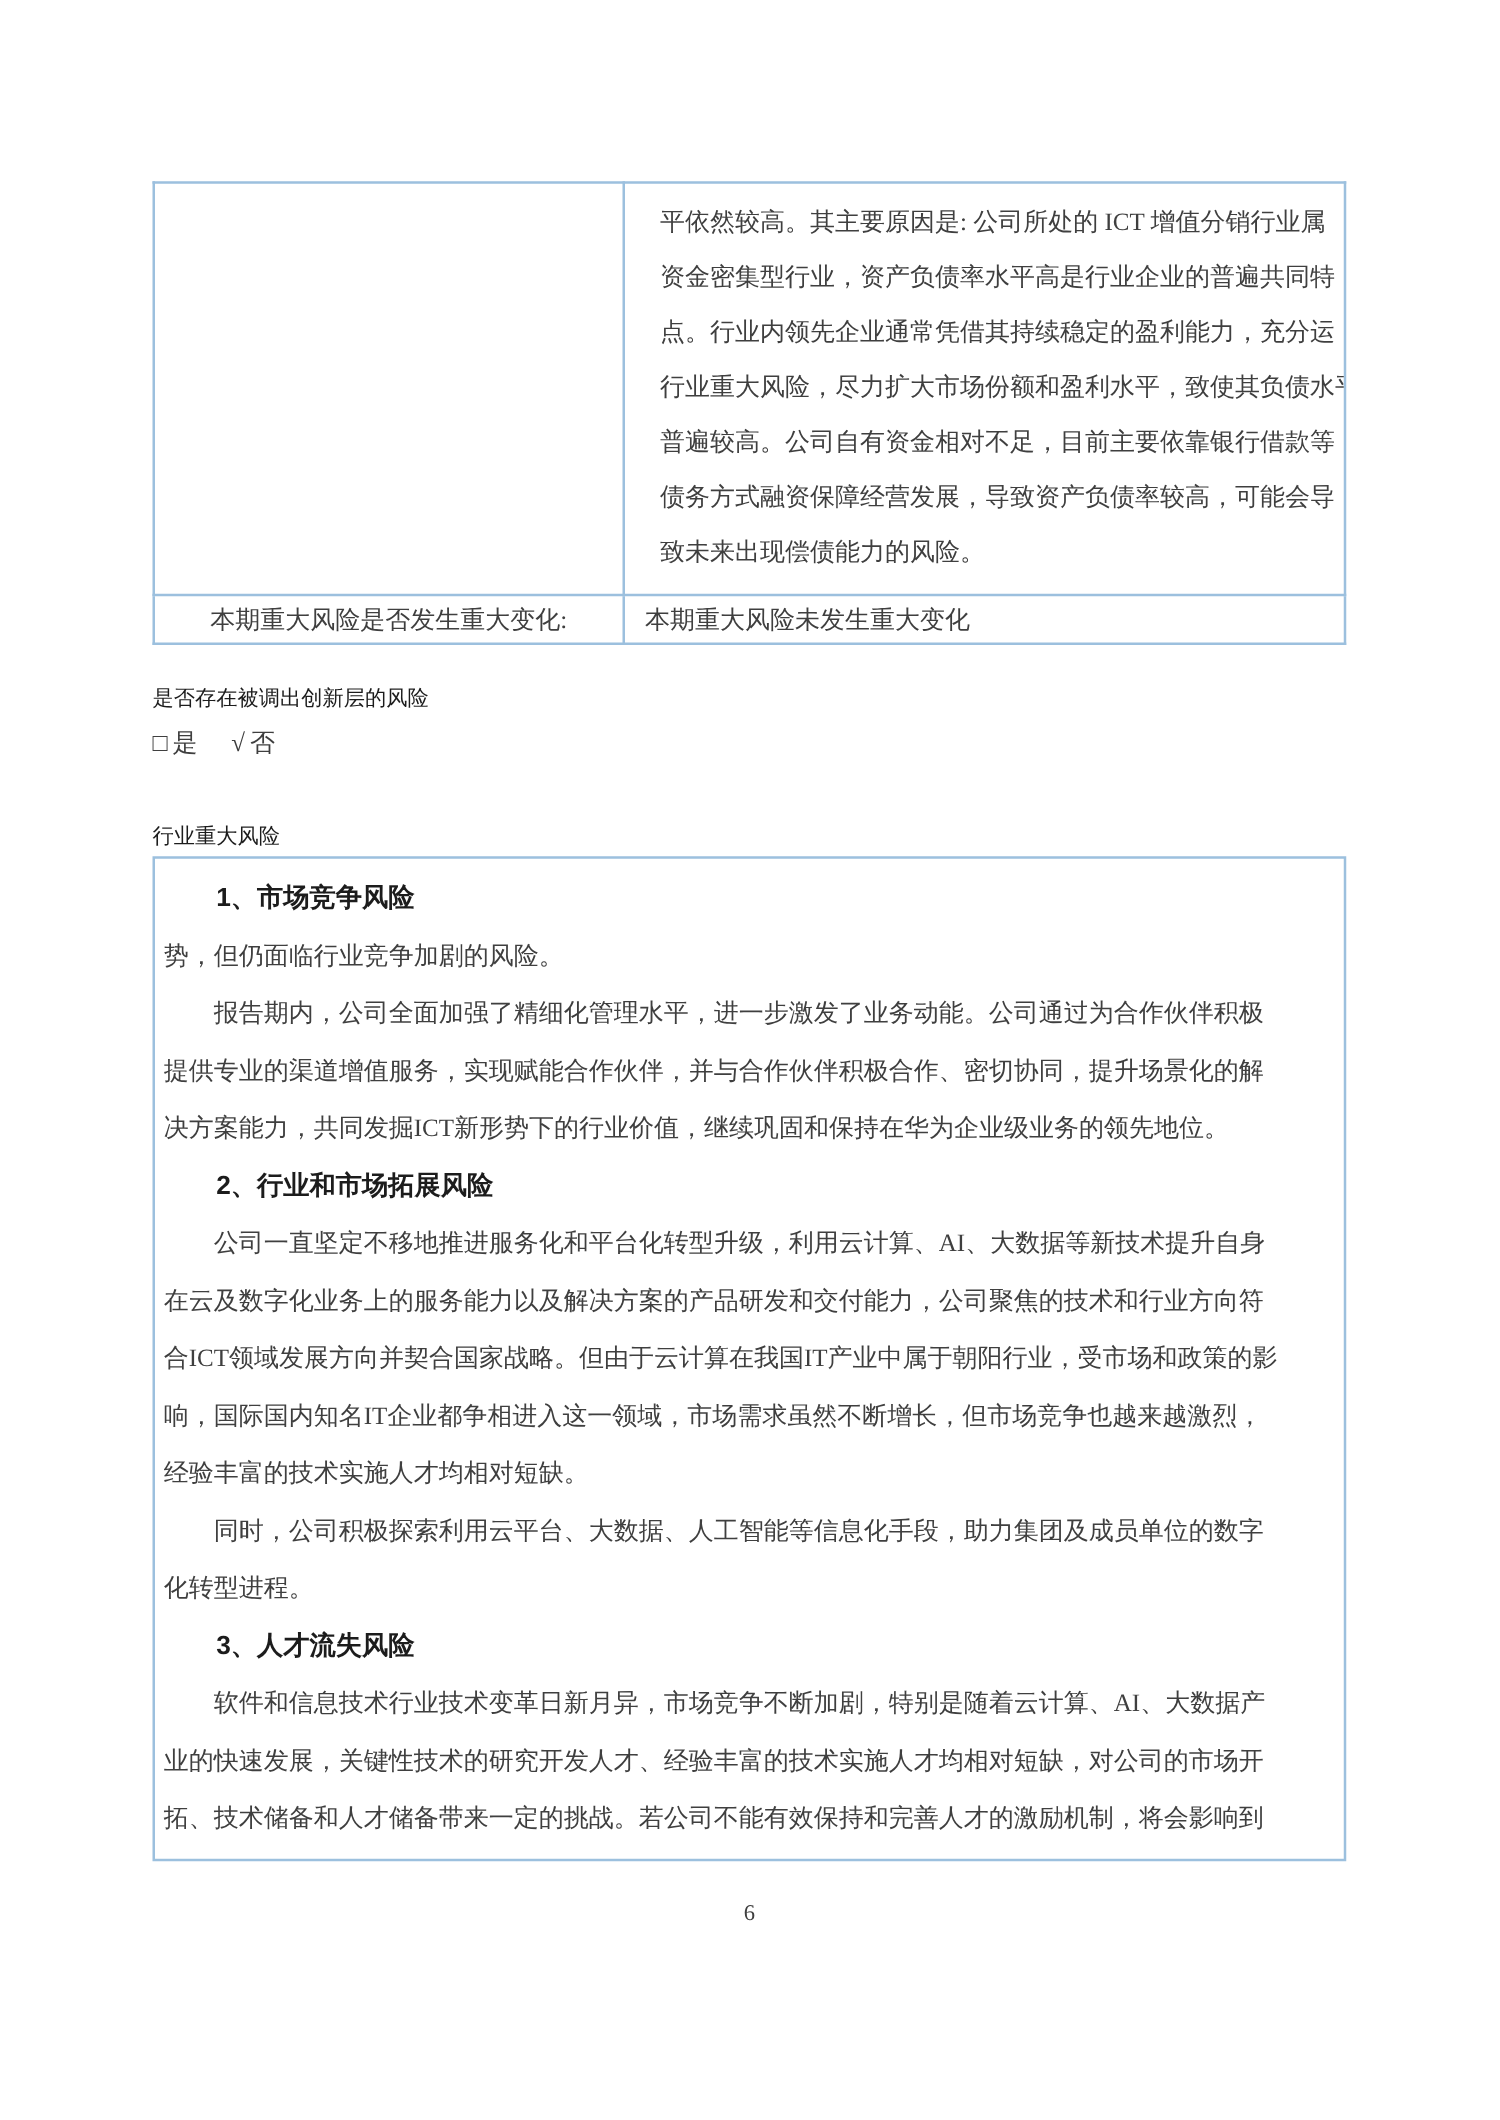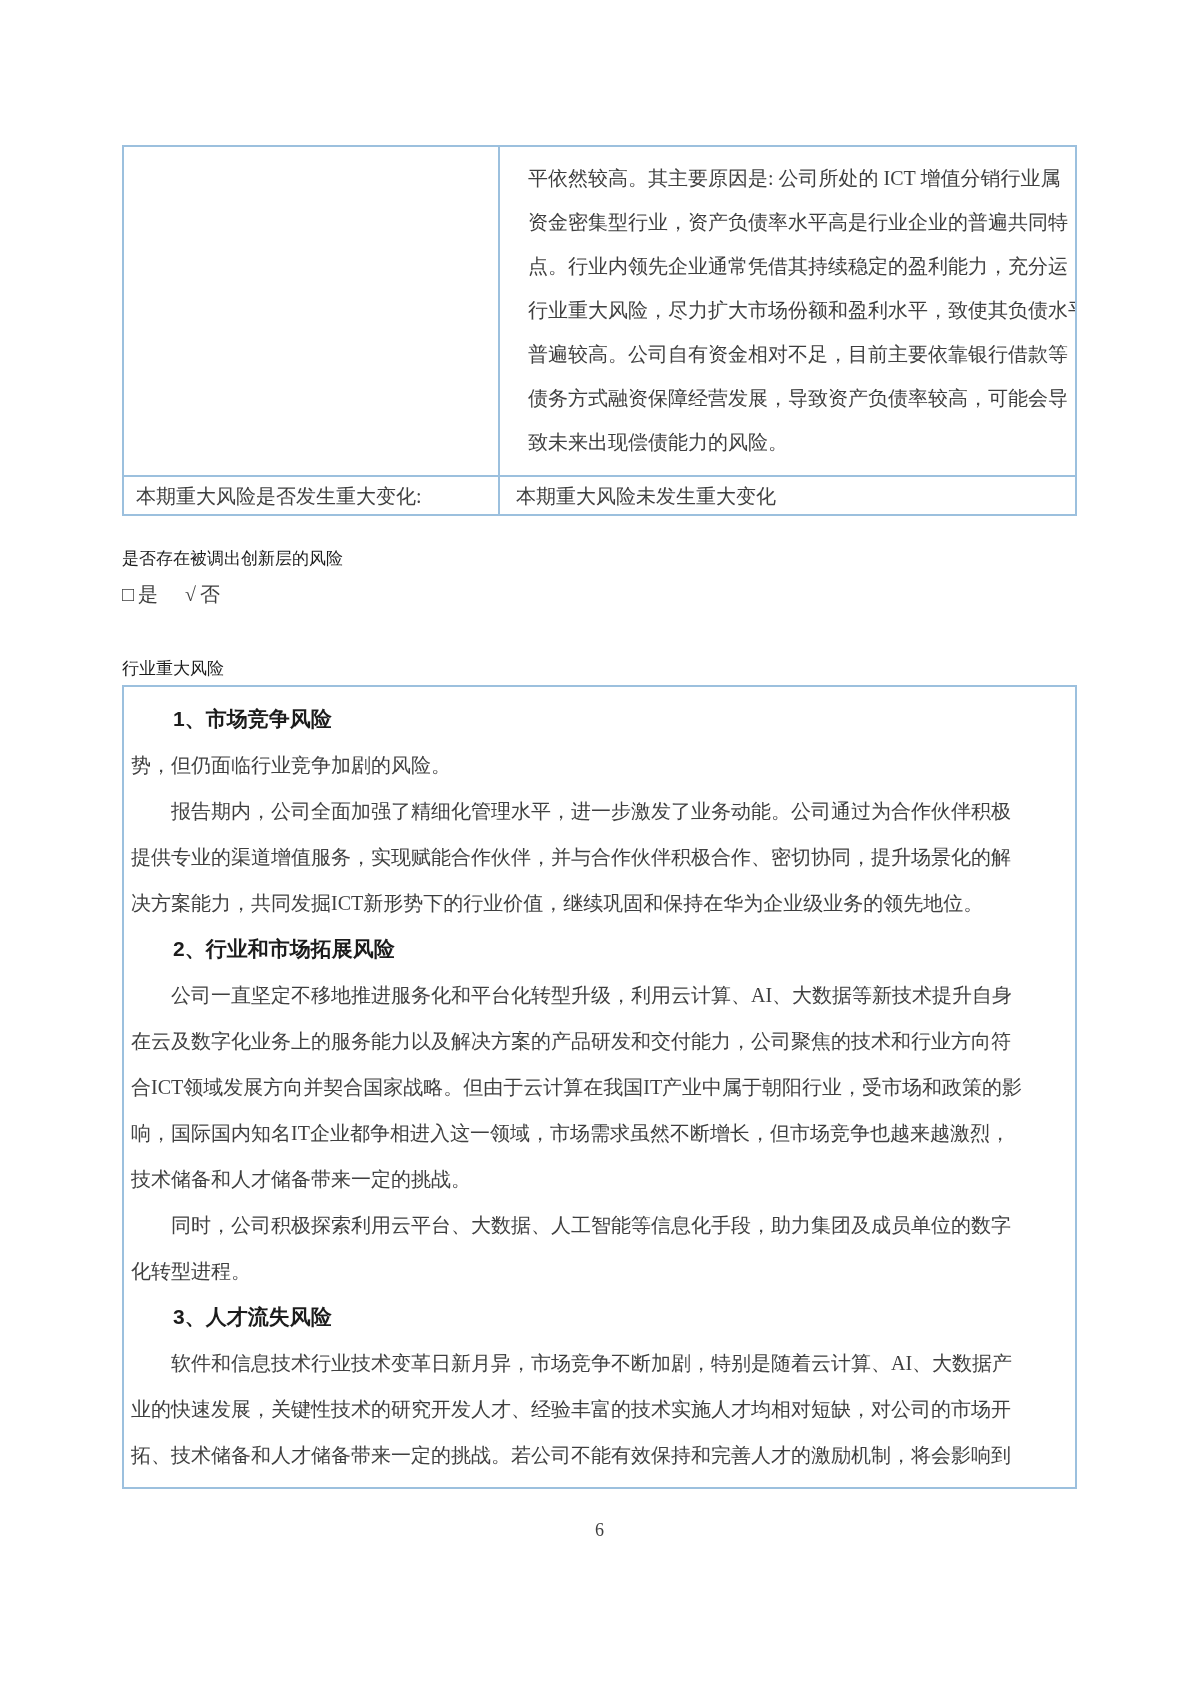--- a/index.html
+++ b/index.html
@@ -18,21 +18,21 @@
   .content{position:absolute;left:122px;top:145px;width:955px;}
 
   
   table.risk-table{width:100%;border-collapse:collapse;table-layout:fixed;}
   table.risk-table td{
     border:2px solid var(--border-color);
     vertical-align:top;overflow:hidden;
     font-size:20px;
     padding-left:12px;
   }
-  td.c-label{width:361px;}
+  td.c-label{width:361px;text-align:center;}
   td.cell-pad{padding:7px 12px 6px 12px;line-height:24px;white-space:nowrap;}
   td.c-value.cell-pad{padding-left:16px;}
   .cell-lines{padding:8px 10px 10px 16px;}
   .cell-lines .line{line-height:44px;white-space:nowrap;}
 
   
   .sec-heading{
     margin-top:31px;
     font-family:"Liberation Sans","DejaVu Sans",sans-serif;
     font-weight:400;font-size:17px;color:var(--heading-text);
@@ -101,21 +101,21 @@
       <div class="line heading">1、市场竞争风险</div>
       <div class="line plain">势，但仍面临行业竞争加剧的风险。</div>
       <div class="line indent">报告期内，公司全面加强了精细化管理水平，进一步激发了业务动能。公司通过为合作伙伴积极</div>
       <div class="line plain">提供专业的渠道增值服务，实现赋能合作伙伴，并与合作伙伴积极合作、密切协同，提升场景化的解</div>
       <div class="line plain">决方案能力，共同发掘ICT新形势下的行业价值，继续巩固和保持在华为企业级业务的领先地位。</div>
       <div class="line heading">2、行业和市场拓展风险</div>
       <div class="line indent">公司一直坚定不移地推进服务化和平台化转型升级，利用云计算、AI、大数据等新技术提升自身</div>
       <div class="line plain">在云及数字化业务上的服务能力以及解决方案的产品研发和交付能力，公司聚焦的技术和行业方向符</div>
       <div class="line plain">合ICT领域发展方向并契合国家战略。但由于云计算在我国IT产业中属于朝阳行业，受市场和政策的影</div>
       <div class="line plain">响，国际国内知名IT企业都争相进入这一领域，市场需求虽然不断增长，但市场竞争也越来越激烈，</div>
-      <div class="line plain">技术储备和人才储备带来一定的挑战。</div>
+      <div class="line plain">经验丰富的技术实施人才均相对短缺。</div>
       <div class="line indent">同时，公司积极探索利用云平台、大数据、人工智能等信息化手段，助力集团及成员单位的数字</div>
       <div class="line plain">化转型进程。</div>
       <div class="line heading">3、人才流失风险</div>
       <div class="line indent">软件和信息技术行业技术变革日新月异，市场竞争不断加剧，特别是随着云计算、AI、大数据产</div>
       <div class="line plain">业的快速发展，关键性技术的研究开发人才、经验丰富的技术实施人才均相对短缺，对公司的市场开</div>
       <div class="line plain">拓、技术储备和人才储备带来一定的挑战。若公司不能有效保持和完善人才的激励机制，将会影响到</div>
     </div>
 
   <div class="page-number">6</div>
 

